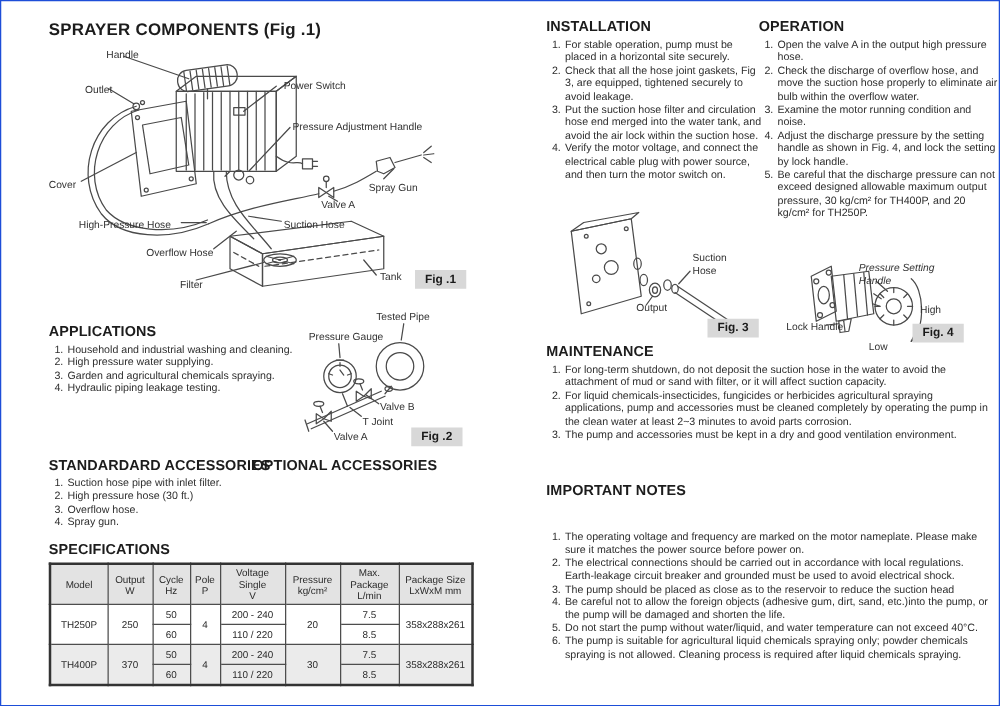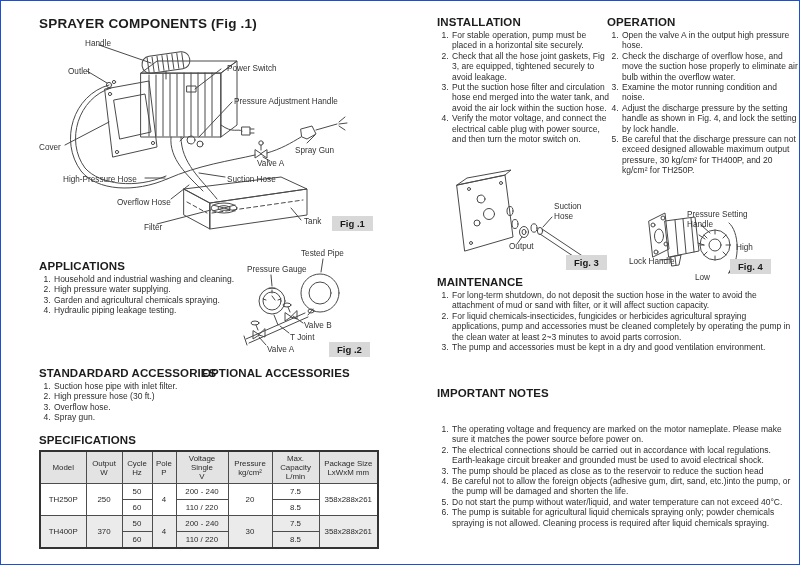--- a/index.html
+++ b/index.html
@@ -202,21 +202,21 @@
         <th class="prewrap">Cycle
 Hz</th>
         <th class="prewrap">Pole
 P</th>
         <th class="prewrap">Voltage
 Single
 V</th>
         <th class="prewrap">Pressure
 kg/cm²</th>
         <th class="prewrap">Max.
-Capacity
+Package
 L/min</th>
         <th class="prewrap">Package Size
 LxWxM mm</th>
       </tr>
     </thead>
     <tbody>
       <tr>
         <td rowspan="2">TH250P</td>
         <td rowspan="2">250</td>
         <td>50</td>
@@ -319,21 +319,21 @@
         <circle cx="102" cy="46" r="6"></circle>
       <path d="M102,31 l0,4 M113,36 l-3,3 M117,46 l-4,0 M113,56 l-3,-3 M102,61 l0,-4 M91,56 l3,-3 M87,46 l4,0 M91,36 l3,3"></path>
 
       <path d="M116,24 C126,32 128,62 116,74"></path>
       <polygon points="116,74 122,70 120,66" fill="#4a4a4a"></polygon>
 
       <path d="M88,26 L97,34"></path>
       <path d="M48,61 L58,60"></path>
     </g>
   </svg>
-  <div class="abs dlab" style="left:686px;top:209px;">Pressure Setting
+  <div class="abs dlab" style="left:686px;top:209px;font-style:italic;">Pressure Setting
 Handle</div>
   <div class="abs dlab" style="left:735px;top:242px;">High</div>
   <div class="abs dlab" style="left:628px;top:256px;">Lock Handle</div>
   <div class="abs dlab" style="left:694px;top:272px;">Low</div>
   <div class="abs fig-badge" style="left:729px;top:258px;">Fig. 4</div>
 
   <div class="abs sec-h" style="left:436px;top:275px;">MAINTENANCE</div>
   <div class="abs body-txt" style="left:436px;top:289px;width:356px;">
     <ol class="num">
       <li>For long-term shutdown, do not deposit the suction hose in the water to avoid the attachment of mud or sand with filter, or it will affect suction capacity.</li>

